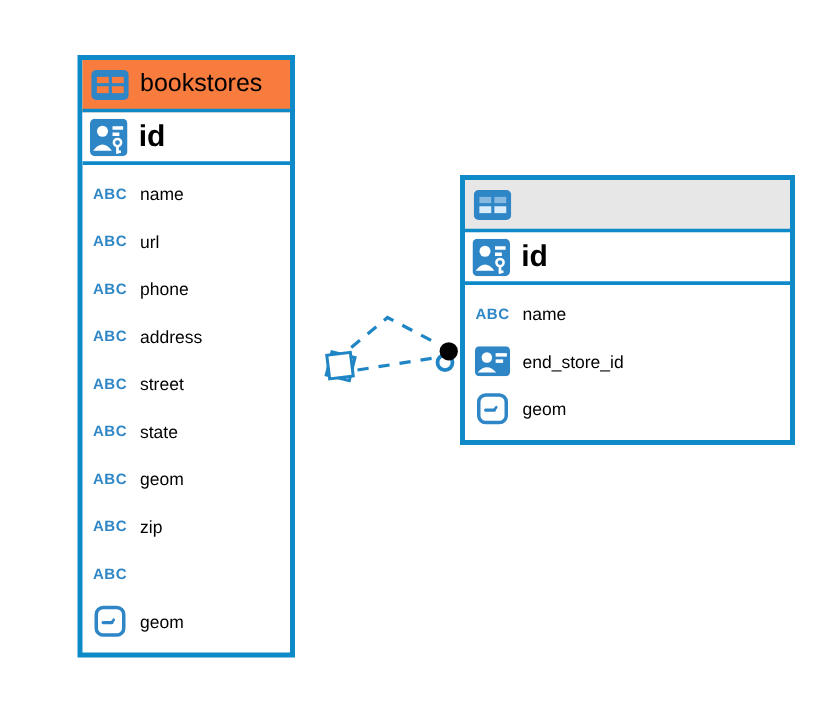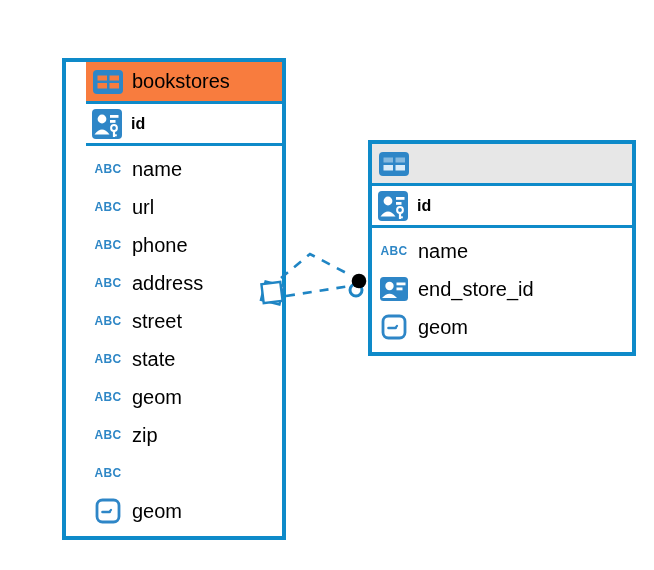--- a/index.html
+++ b/index.html
@@ -16,36 +16,36 @@
     height: 42px; padding-left: 7px; gap: 9px;
     border-bottom: 3px solid #0e8ac9;
   }
   .hdr-title { font-size: 20px; color: #000; white-space: nowrap; }
   .pk-row {
     display: flex; align-items: center;
     height: 42px; padding-left: 6px; gap: 9px;
     border-bottom: 3px solid #0e8ac9;
     background: #fff;
   }
-  .pk-label { font-size: 16px; font-weight: bold; }
+  .pk-label { font-size: 24px; font-weight: bold; }
   .cols { padding: 4px 0 6px 0; }
   .col-row {
     display: flex; align-items: center;
     height: 38px; padding-left: 7px; gap: 9px;
   }
-  .col-label { font-size: 20px; }
+  .col-label { font-size: 14px; }
   .icon-slot { display: inline-flex; align-items: flex-end; justify-content: center; width: 30px; flex: 0 0 30px; }
   .hdr-icon-slot, .pk-icon-slot { display: inline-flex; align-items: center; justify-content: center; width: 30px; flex: 0 0 30px; }
 
   .abc {
     font-size: 12px; font-weight: 800; letter-spacing: 0.4px;
     color: #2f87c6; font-family: "Liberation Sans", sans-serif;
   }
 
-  #t-bookstores  { left: 62px;  top: 58px;  width: 224px; padding-left: 20px; }
+  #t-bookstores  { left: 62px;  top: 44px;  width: 174px; }
   #t-routes      { left: 368px; top: 140px; width: 268px; }
 
   #connector { position: absolute; left: 240px; top: 235px; width: 145px; height: 85px; }
 </style>
 </head>
 <body>
 
 <div class="erd-table" id="t-bookstores">
   <div class="hdr" style="background: rgb(248, 124, 62);">
     <span class="hdr-icon-slot">

